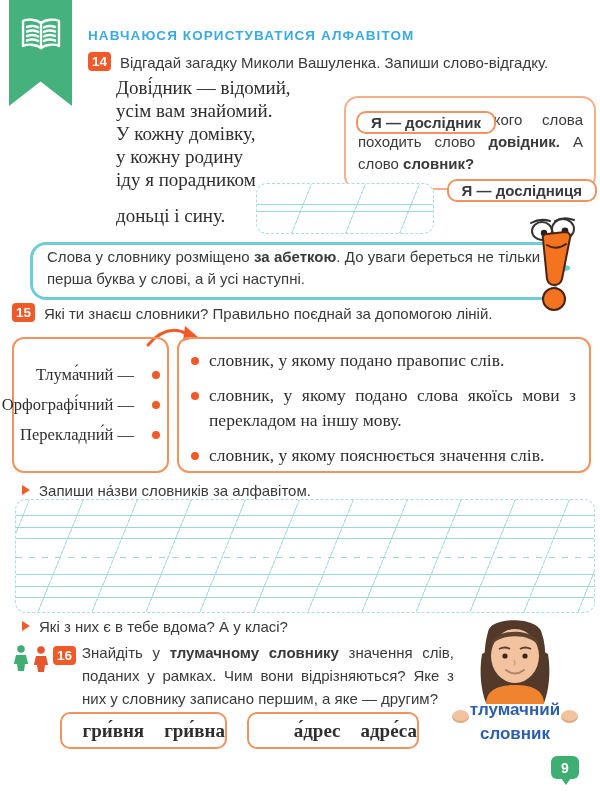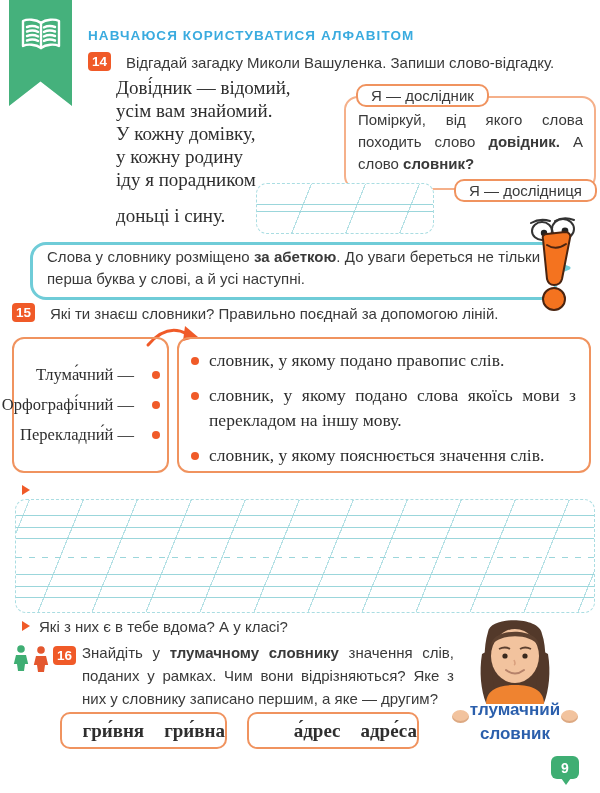--- a/index.html
+++ b/index.html
@@ -11,31 +11,31 @@
   .bookmark{left:9px;top:0;width:63px;height:90px;background:var(--green,#45b17c);
     clip-path:polygon(0 0,100% 0,100% 100%,50% 77%,0 100%);display:flex;justify-content:center;padding-top:16px;}
 
   
   .header-title{left:88px;top:28px;font-size:13.5px;font-weight:bold;letter-spacing:1.1px;
     color:var(--header-blue,#3aabdf);}
 
   
   .task-badge{display:inline-flex;align-items:center;justify-content:center;width:23px;height:19px;
     background:var(--accent-orange,#f05a28);border-radius:4px;color:#fff;font-weight:bold;font-size:13.5px;flex:0 0 auto;}
-  .task-row{display:flex;gap:15px;align-items:flex-start;font-size:15px;line-height:19px;}
+  .task-row{display:flex;gap:9px;align-items:flex-start;font-size:15px;line-height:19px;}
   .task-row .prompt{padding-top:1px;}
 
   
   .poem{left:116px;top:76px;font-family:"Liberation Serif",serif;font-size:19px;line-height:23px;color:#2e2e2e;}
   .poem .last{margin-top:13px;}
 
   
   .research{left:344px;top:84px;width:252px;}
   .pill{background:#fff;border:2px solid #f0935f;border-radius:10px;padding:1px 13px;
-    font-weight:normal;font-size:15px;white-space:nowrap;}
+    font-weight:bold;font-size:15px;white-space:nowrap;margin-top:27px;}
   .research .pill-top{position:absolute;left:12px;top:0;z-index:2;}
   .research .body{margin-top:12px;border:2px solid #f5b08a;border-radius:14px;
     padding:11px 11px 13px 12px;font-size:15px;line-height:22px;text-align:justify;}
   .research .pill-bottom{position:absolute;right:-1px;bottom:-12px;z-index:2;}
 
   
   .ruling{border:1.5px dashed #aadde2;border-radius:11px;overflow:hidden;background:#fff;}
   .slants{position:absolute;top:-25px;bottom:-25px;left:-10px;right:-40px;
     background:repeating-linear-gradient(90deg,rgba(120,200,208,.55) 0 1.2px,transparent 1.2px 54px);
     transform:skewX(-22deg);}
@@ -200,20 +200,21 @@
       <span>словник, у якому подано слова якоїсь мови з перекладом на іншу мову.</span>
     </div>
     <div class="item">
       <span class="dot"></span>
       <span>словник, у якому пояснюється значення слів.</span>
     </div>
   </div>
 
   <div class="abs subprompt" style="left:22px;top:481px;width:540px;">
     <span class="tri"></span>
+    <span>Запиши на́зви словників за алфавітом.</span>
   </div>
 
   <div class="abs ruling rule-big" style="left:15px;top:499px;width:578px;height:112px;">
     <div class="slants"></div>
     <div class="hlines"></div>
   </div>
 
   <div class="abs subprompt" style="left:22px;top:617px;width:420px;">
     <span class="tri"></span>
     <span>Які з них є в тебе вдома? А у класі?</span>

